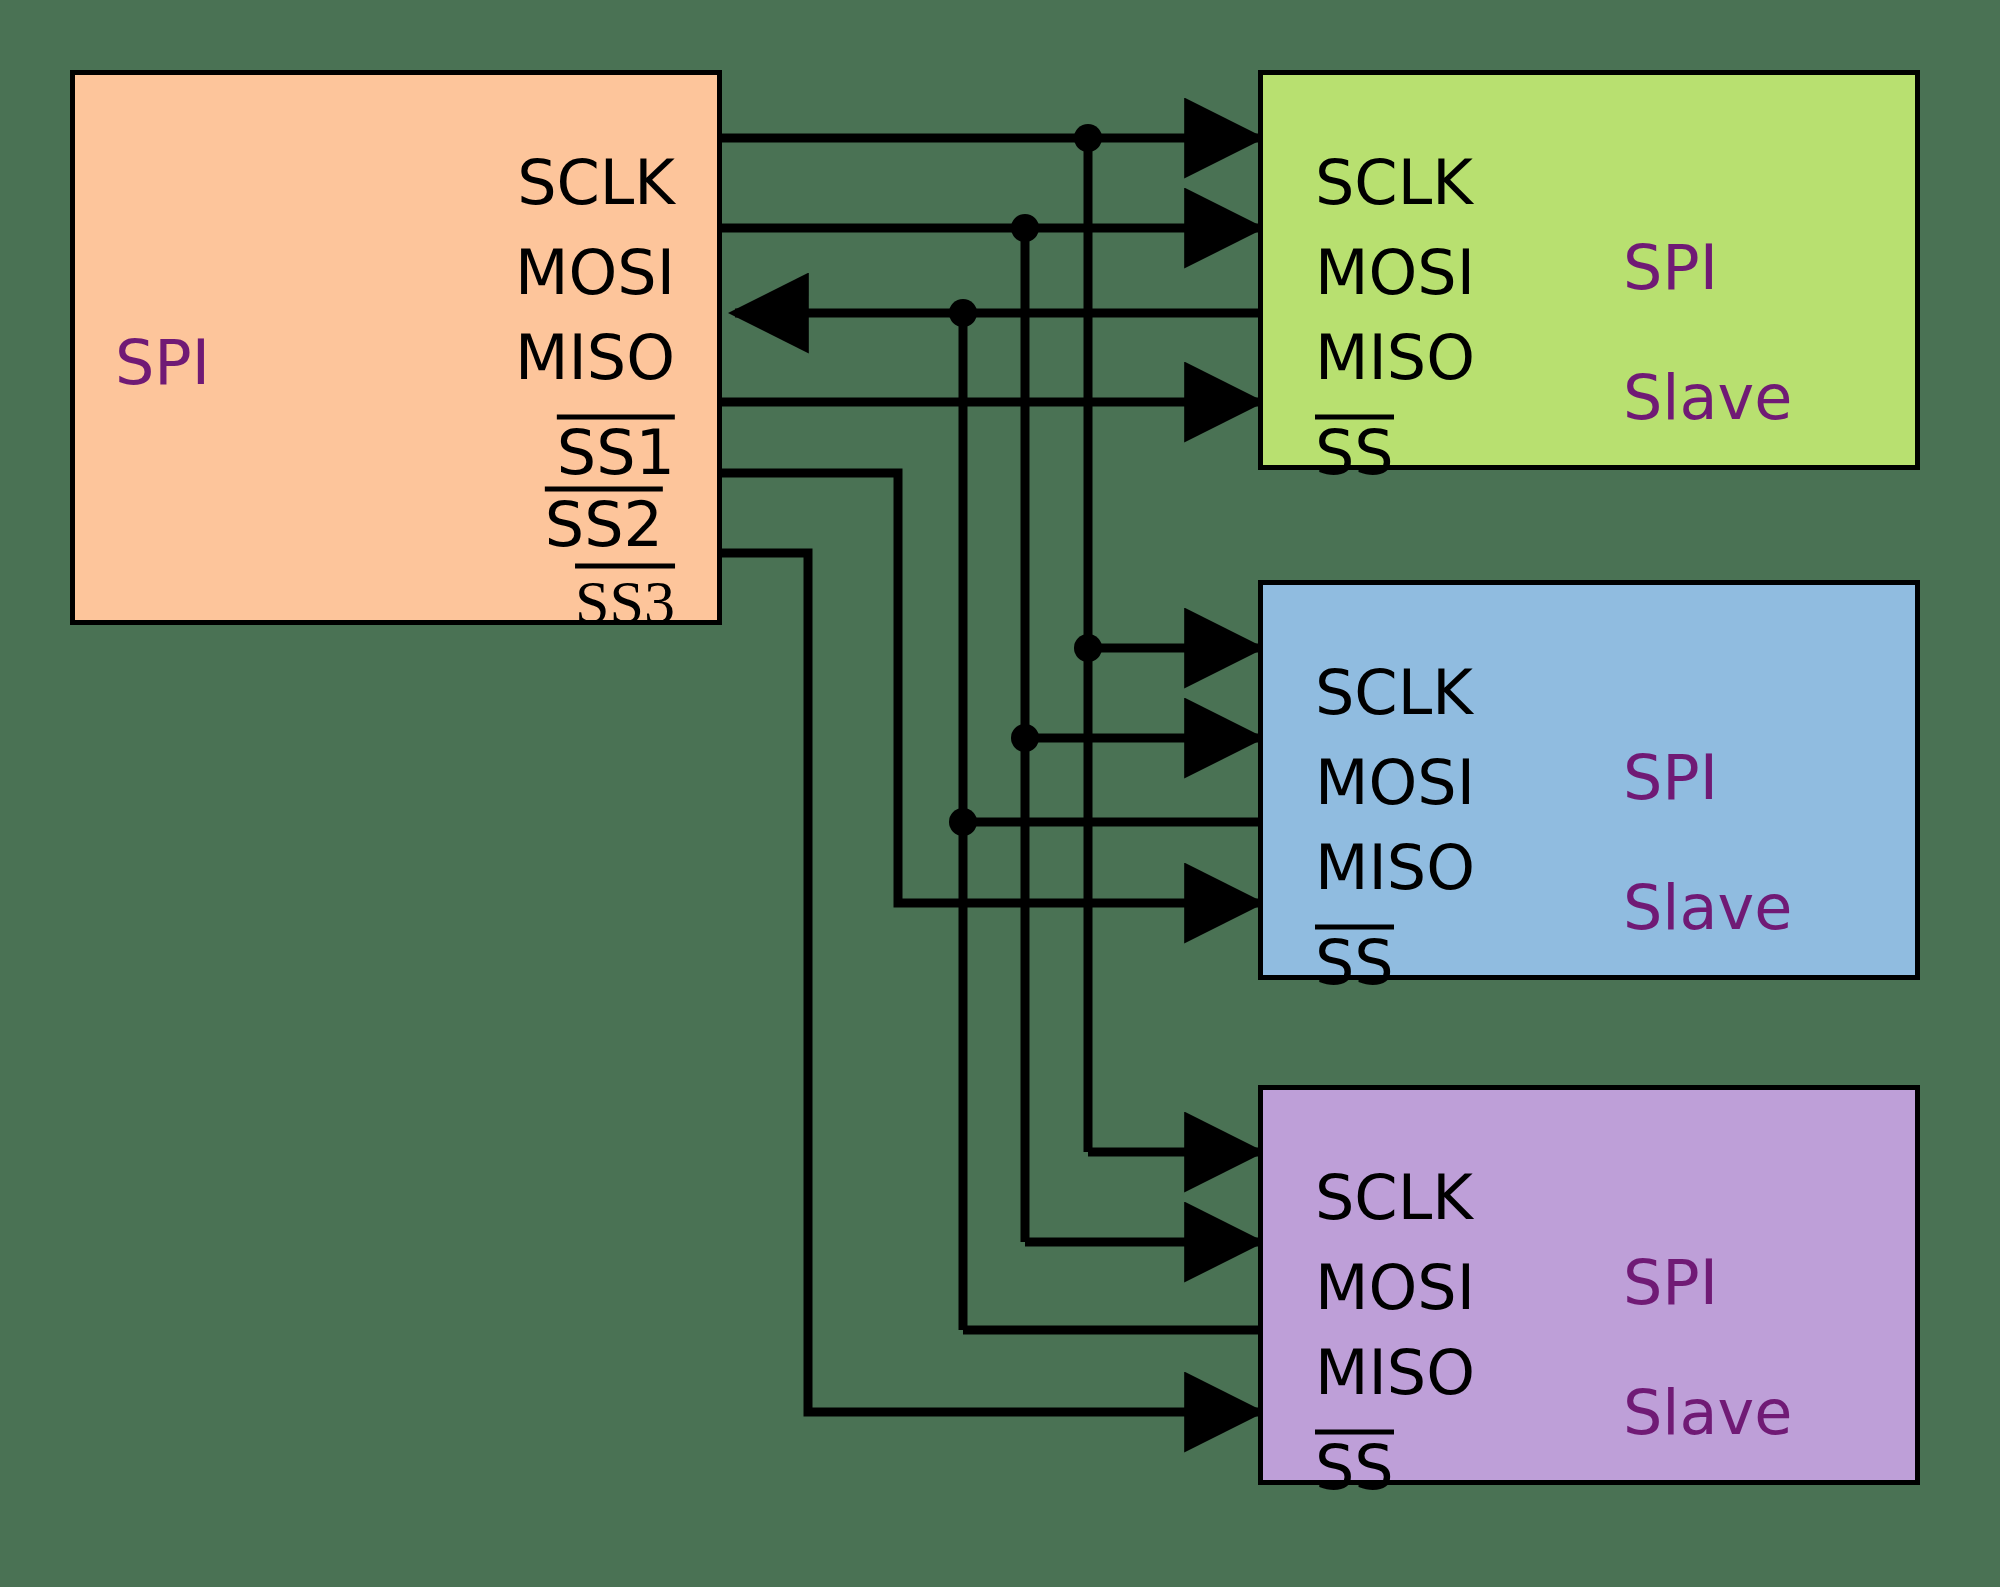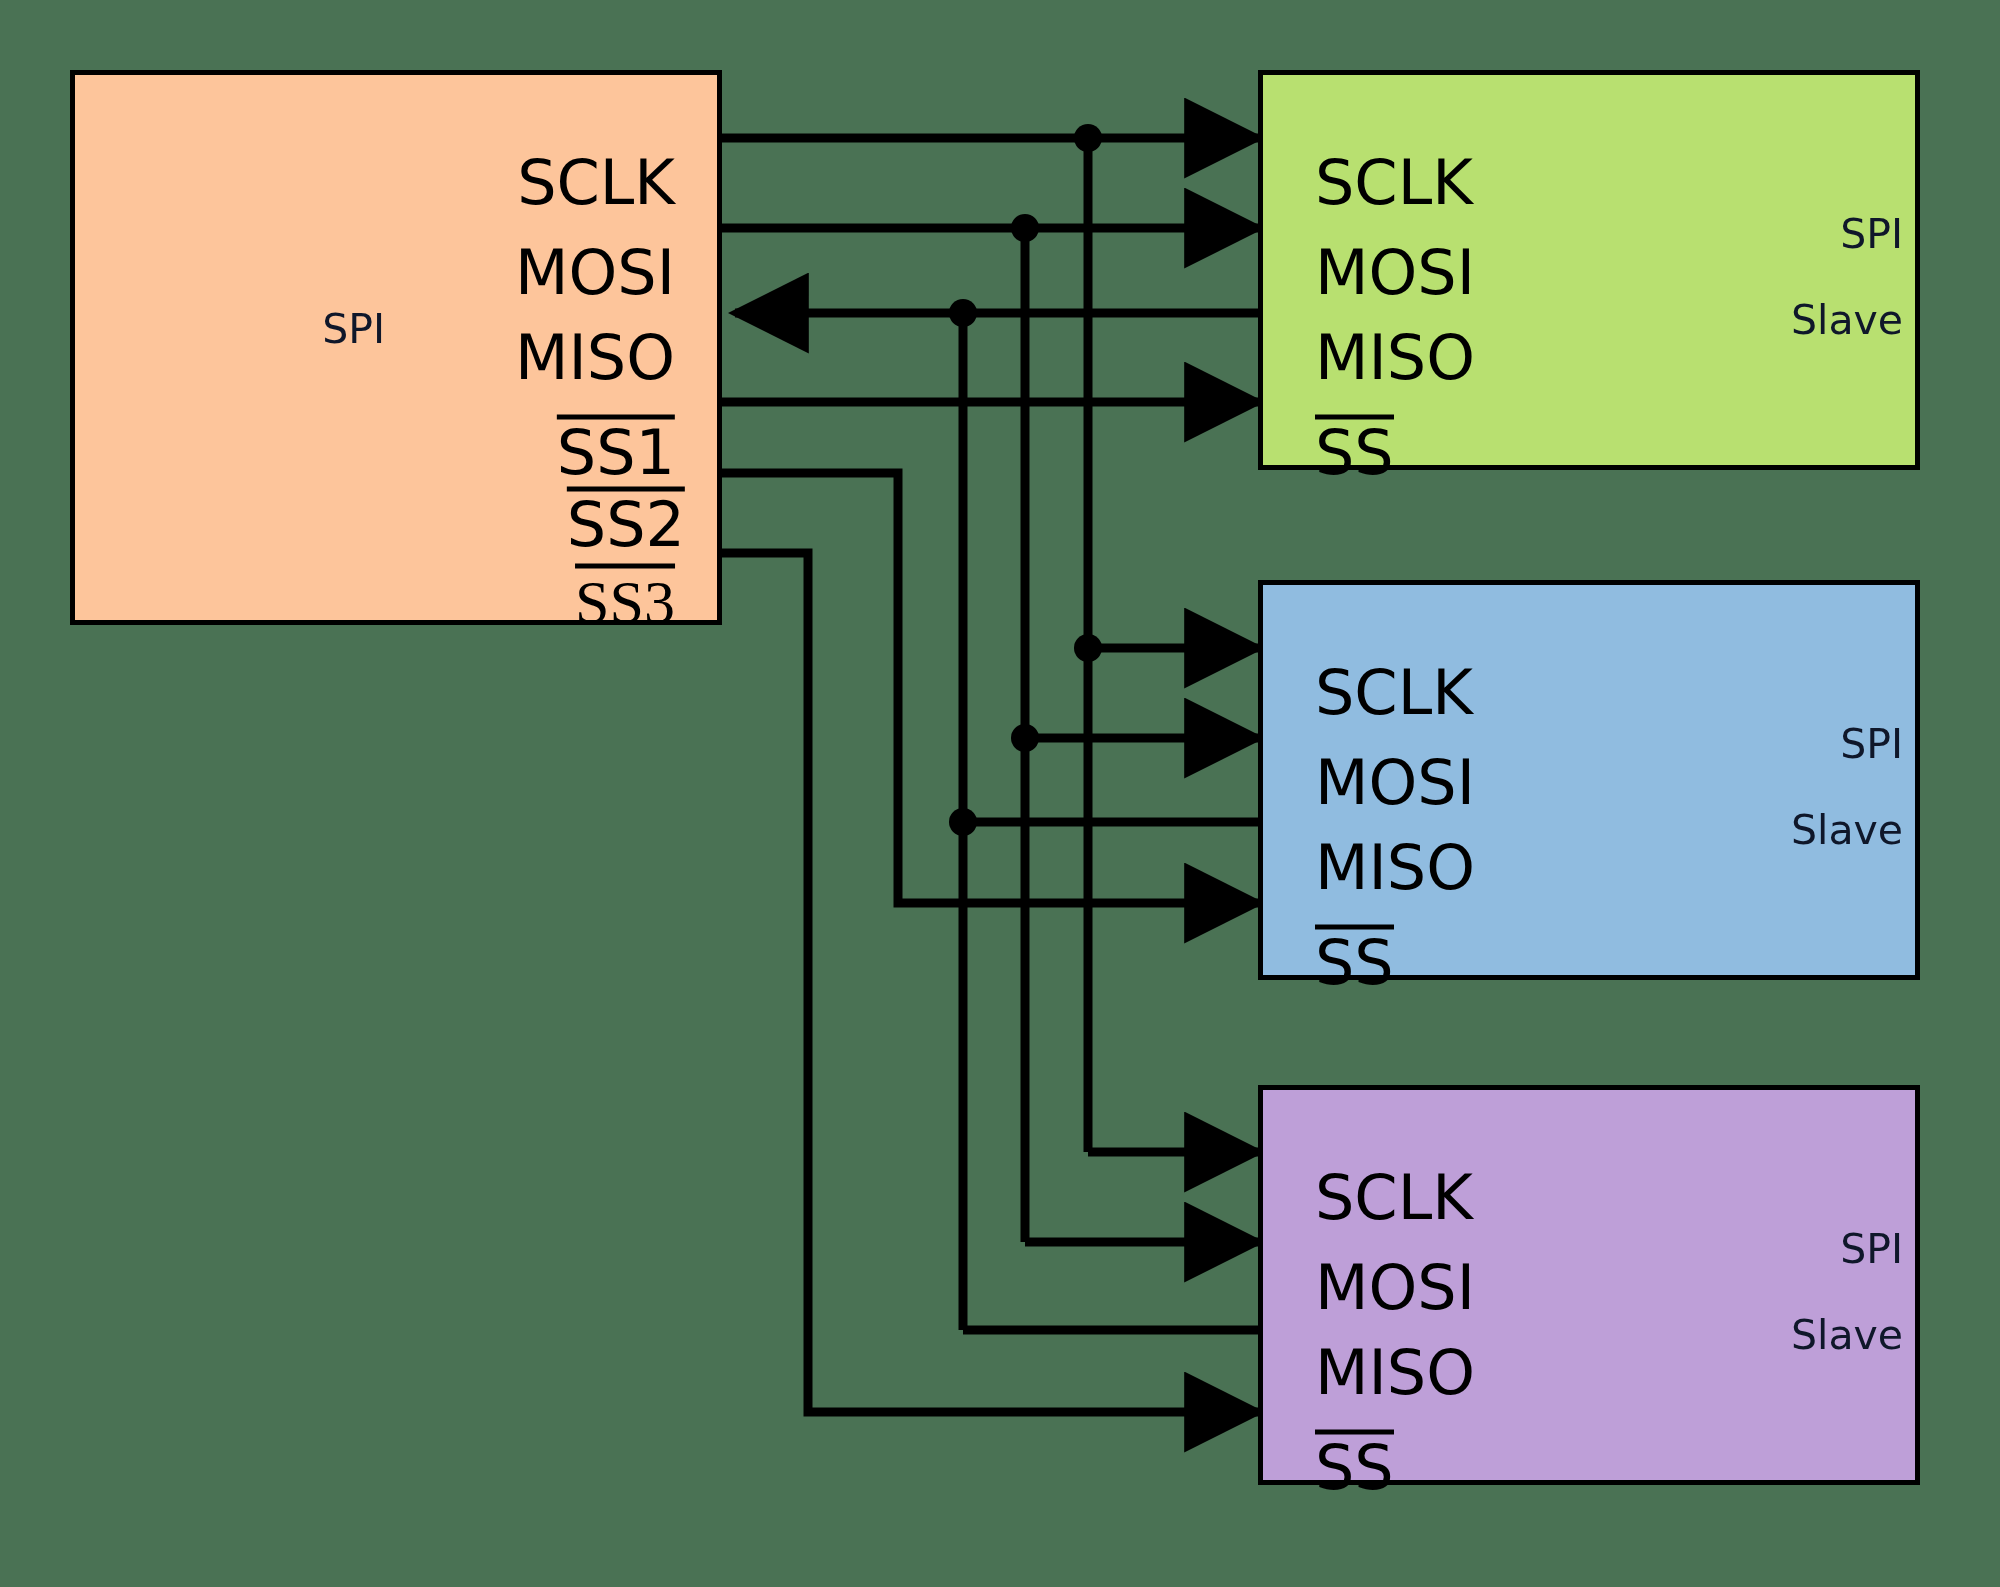--- a/index.html
+++ b/index.html
@@ -12,24 +12,24 @@
   }
   #stage{position:absolute;left:0;top:0;width:2000px;height:1587px;}
   svg.wires{position:absolute;left:0;top:0;width:2000px;height:1587px;}
   .blk{
     position:absolute;
     border:5px solid #000;
     box-sizing:border-box;
   }
   .blk .role{
     position:absolute;
-    font-size:41px;
-    color:#0f172a;
+    font-size:62px;
+    color:#701a75;
     line-height:1.05;
-    text-align:right;
+    text-align:left;
     white-space:pre-line;
   }
   .pin{
     position:absolute;
     font-size:62px;
     color:#000;
     line-height:1;
     white-space:nowrap;
     margin-top:40px;
   }
@@ -96,21 +96,21 @@
     </div>
     <div class="pin right" style="left:600px;top:158px;">
       <span>MOSI</span>
     </div>
     <div class="pin right" style="left:600px;top:243px;">
       <span>MISO</span>
     </div>
     <div class="pin right" style="left:600px;top:334px;">
       <span class="ovl">SS1</span>
     </div>
-    <div class="pin right" style="left:610px;top:406px;">
+    <div class="pin right" style="left:588px;top:406px;">
       <span class="ovl">SS2</span>
     </div>
     <div class="pin right" style="left:600px;top:483px;font-family:Liberation Serif, serif;">
       <span class="ovl">SS3</span>
     </div>
   </div>
 
   <div class="blk" style="left:1258px;top:70px;width:662px;height:400px;background:#b8e070;">
     <div class="role" style="left:360px;top:95px;width:280px;">
       <div>SPI</div>

